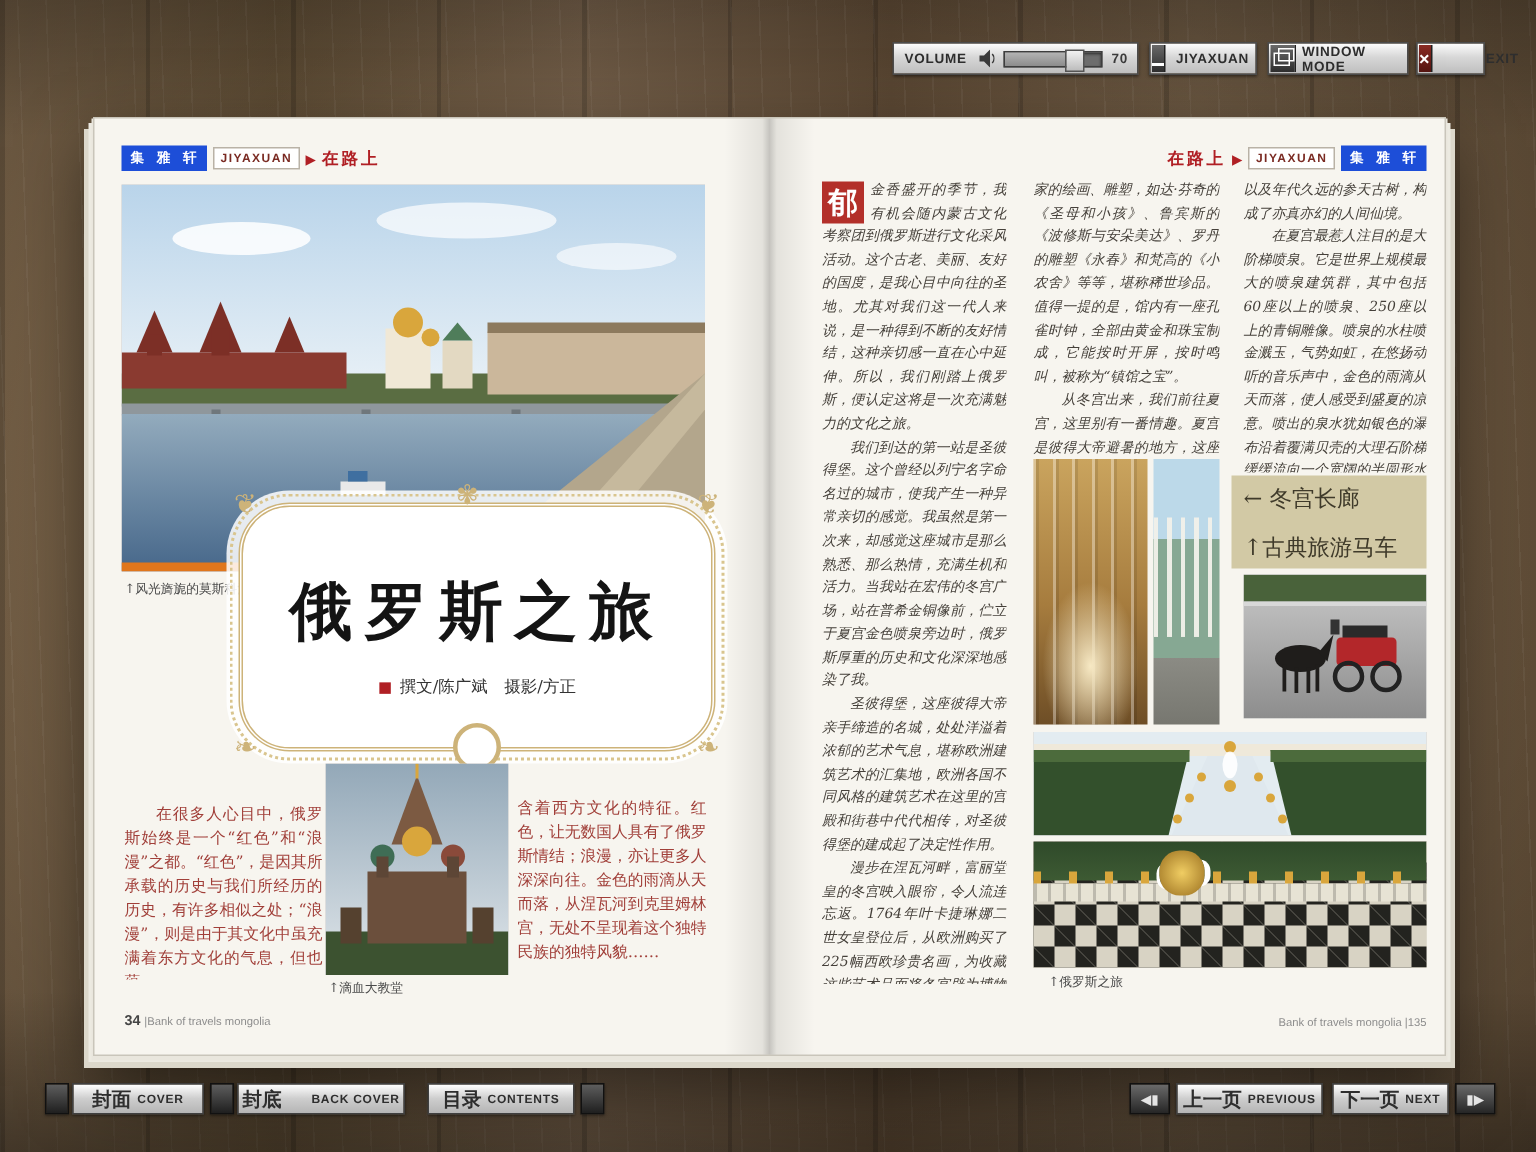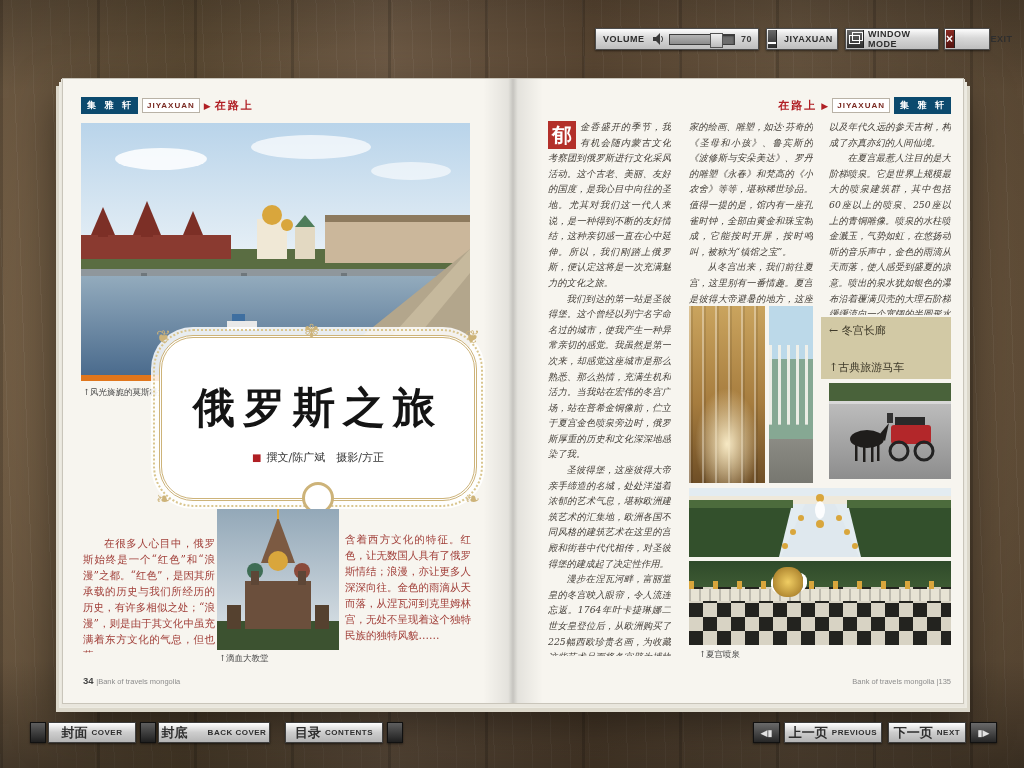--- a/index.html
+++ b/index.html
@@ -31,21 +31,21 @@
   
   .book{position:absolute;left:62px;top:78px;width:900px;height:624px;background:#f7f5ef;
         border:1px solid #c9c5ba;
         box-shadow:0 2px 0 1px #e9e6dd,-3px 4px 0 0 #eceae1,3px 4px 0 0 #eceae1,-6px 8px 0 0 #dcd8cb,6px 8px 0 0 #dcd8cb,0 20px 44px rgba(0,0,0,.55);}
   .spine{position:absolute;left:420px;top:0;width:60px;height:100%;pointer-events:none;
          background:linear-gradient(90deg, rgba(0,0,0,0) 0%, rgba(0,0,0,.08) 42%, rgba(0,0,0,.20) 50%, rgba(0,0,0,.08) 58%, rgba(0,0,0,0) 100%);}
   .abs{position:absolute;}
 
   
   .pagehead{display:flex;align-items:center;gap:4px;font-size:10px;}
-  .redbox{background:#0c4a6e;color:#fff;font-size:9px;font-weight:bold;letter-spacing:3px;padding:2px 4px 2px 6px;}
+  .redbox{background:#1d4ed8;color:#fff;font-size:9px;font-weight:bold;letter-spacing:3px;padding:2px 4px 2px 6px;}
   .pinbox{border:1px solid #b9b2a6;color:#7a2a22;background:#fff;font-size:8px;font-weight:bold;padding:2px 4px;letter-spacing:1px;}
   .redarrow{color:#b01f24;font-size:9px;}
   .sectxt{color:#b01f24;font-weight:bold;font-size:11px;letter-spacing:2px;}
 
   
   .photo{overflow:hidden;background:#ccc;}
   .caption{font-size:8.5px;color:#4a4a4a;font-family:"DejaVu Serif",serif;}
 
   
   .frame{position:absolute;background:#fff;border:3px double #cdb379;outline:2px dotted #d9c58e;outline-offset:4px;border-radius:34px;
@@ -58,21 +58,21 @@
   .byline .sq{color:#b01f24;font-size:10px;margin-right:5px;}
 
   .introtxt{font-family:"DejaVu Serif",serif;color:#a13f39;font-size:10.5px;line-height:16px;text-align:justify;overflow:hidden;}
   .bodytxt{font-family:"DejaVu Serif",serif;font-style:italic;color:#45403a;font-size:9.3px;line-height:15.6px;text-align:justify;overflow:hidden;}
   .bodytxt p{margin:0;text-indent:2em;}
   .bodytxt p.noindent{text-indent:0;}
   .dropcap{float:left;width:28px;height:28px;margin:2px 4px 0 0;background:#b3302a;color:#fff;font-style:normal;
            font-size:20px;line-height:28px;text-align:center;font-family:"DejaVu Sans",sans-serif;font-weight:bold;}
   .footer{font-size:7.5px;color:#8d8d8d;font-family:"Liberation Sans",sans-serif;}
   .footer b{font-size:9.5px;color:#444;}
-  .tanbox{background:#d2c9a5;color:#3f3a2a;font-size:11px;font-family:"DejaVu Serif",serif;}
+  .tanbox{background:#d2c9a5;color:#3f3a2a;font-size:15px;font-family:"DejaVu Serif",serif;}
 
   .checker{background-color:#d8d3c4;
     background-image:linear-gradient(45deg,#23231f 25%,transparent 25%,transparent 75%,#23231f 75%),
                      linear-gradient(45deg,#23231f 25%,#d8d3c4 25%,#d8d3c4 75%,#23231f 75%);
     background-size:28px 28px;background-position:0 0,14px 14px;}
 
   
   .navbtn{position:absolute;height:19px;display:flex;align-items:center;justify-content:center;gap:4px;
           background:linear-gradient(#ffffff,#cdcdcd 50%,#b5b5b5);border:1px solid #3f3f3f;box-shadow:0 1px 2px rgba(0,0,0,.55);
           color:#2e2e2e;cursor:pointer;}
@@ -305,21 +305,21 @@
         <circle cx="131" cy="36" r="4" fill="#d9a63c"></circle>
       </svg>
     </div>
 
     <div class="photo checker abs" style="left:176px;top:482px;width:262px;height:84px;">
       <div class="abs" style="left:0;top:0;width:262px;height:26px;background:linear-gradient(#2f4a2a,#3d5a33);"></div>
       <div class="abs" style="left:0;top:20px;width:262px;height:9px;background:repeating-linear-gradient(90deg,#d9a63c 0 5px, rgba(0,0,0,0) 5px 24px);"></div>
       <div class="abs" style="left:0;top:28px;width:262px;height:12px;background:repeating-linear-gradient(90deg, rgba(0,0,0,.18) 0 2px, rgba(0,0,0,0) 2px 10px),#e7e3d4;"></div>
       <div class="abs" style="left:84px;top:6px;width:30px;height:30px;border-radius:45%;background:radial-gradient(#f0cd63,#9a6f1f);box-shadow:-8px 2px 0 -6px #fff,10px 0 0 -6px #fff;"></div>
     </div>
-    <div class="caption abs" style="left:186px;top:570px;">↑夏宫喷泉</div>
+    <div class="caption abs" style="left:186px;top:570px;">↑俄罗斯之旅</div>
 
     <div class="footer abs" style="right:12px;top:598px;text-align:right;">Bank of travels mongolia |135</div>
   </div>
 
   <div class="spine"></div>
 </div>
 
 <div>
   <span class="navsq" style="left:30px;top:722px;"></span>
   <div class="navbtn" style="left:48px;top:722px;width:86px;">

